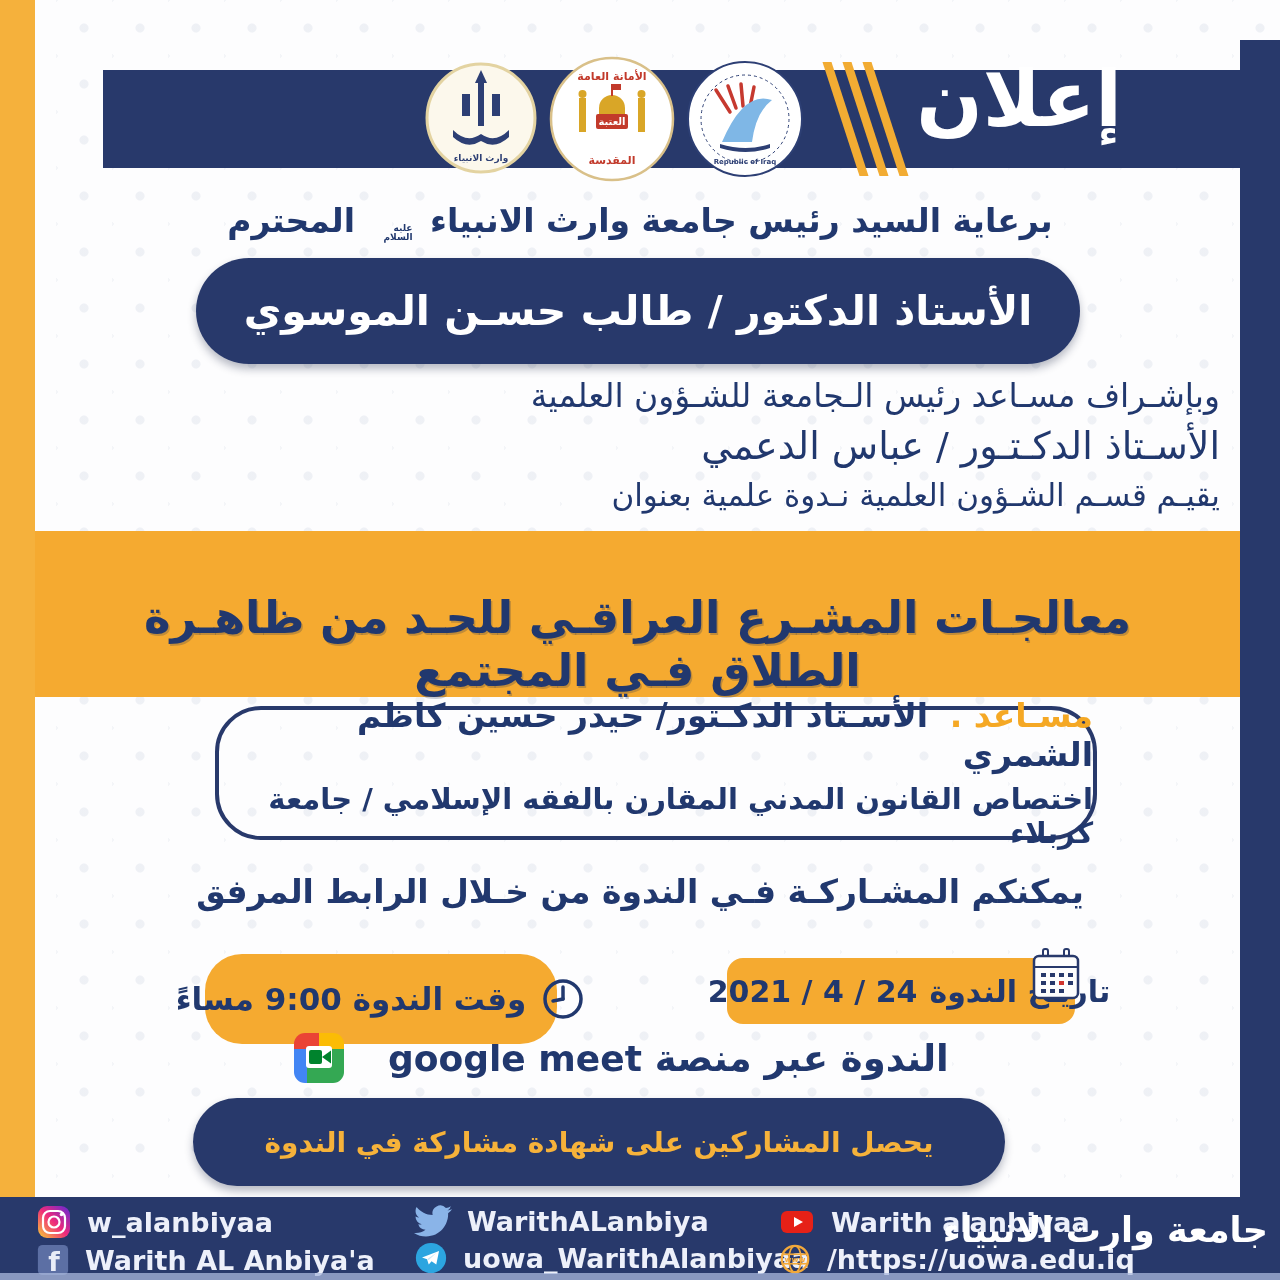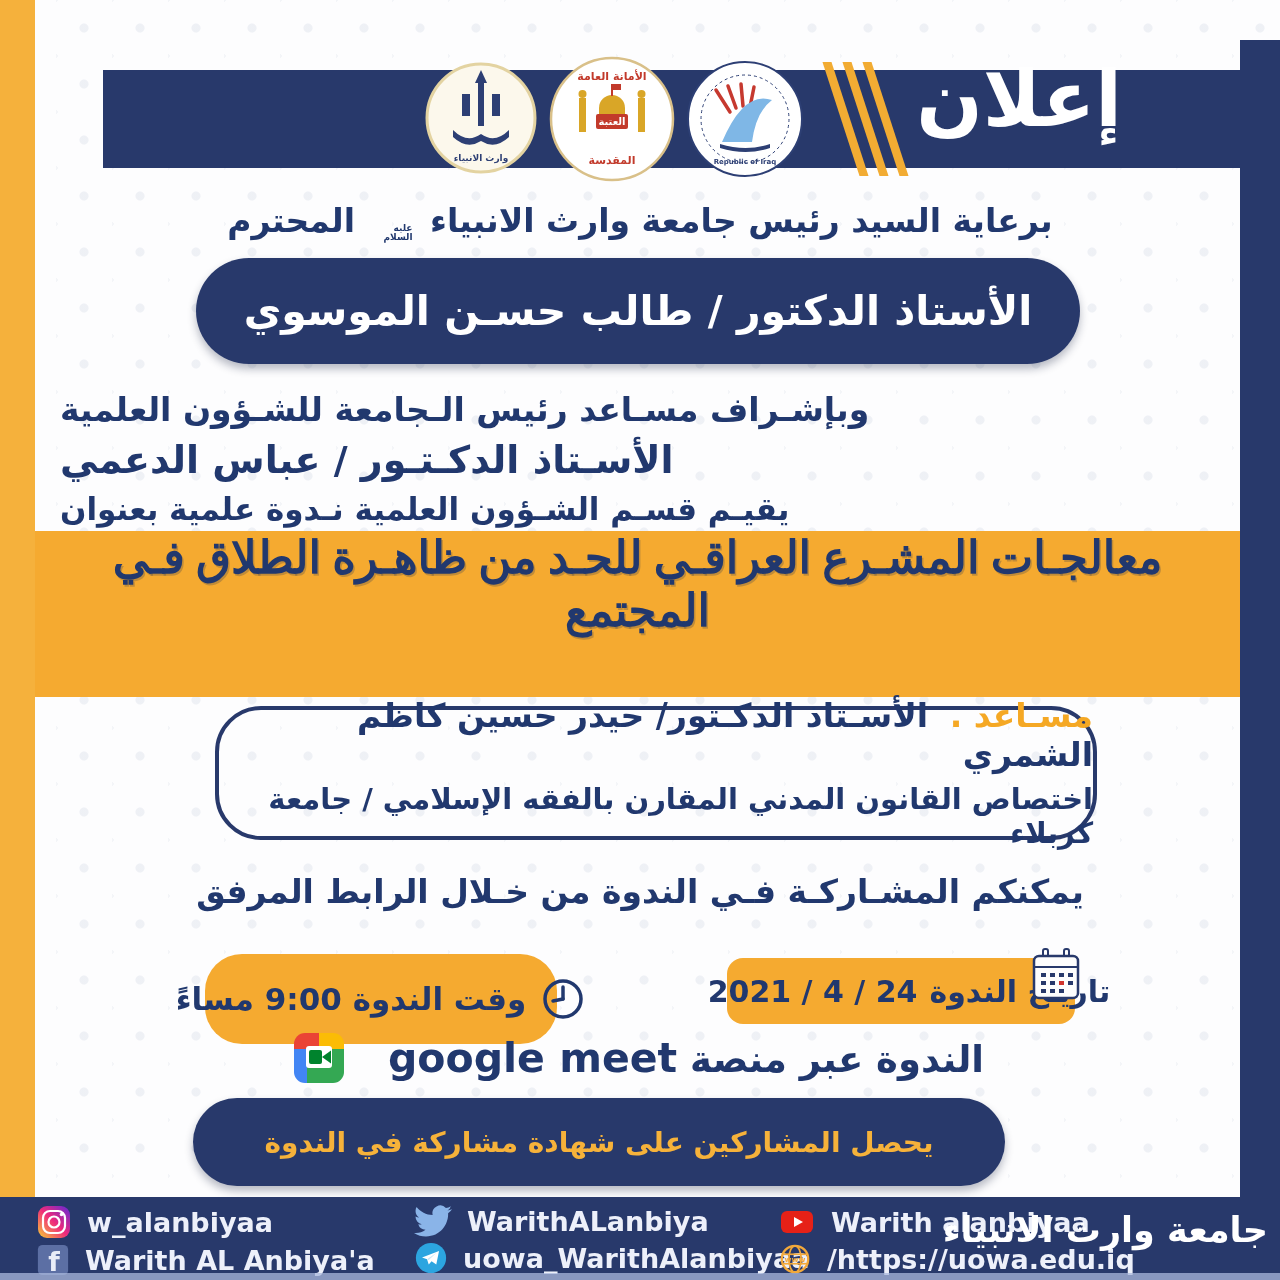--- a/index.html
+++ b/index.html
@@ -20,46 +20,46 @@
   .header-stripes span{display:block;width:9px;height:114px;background:#F2AC33;}
   .page-title{position:absolute;right:118px;top:-16px;color:#FFFFFF;font-size:78px;font-weight:bold;letter-spacing:1px;}
   .logo{position:absolute;border-radius:50%;}
   .patronage-line{position:absolute;left:60px;top:201px;width:1160px;text-align:center;direction:rtl;
     color:#21386E;font-size:33px;font-weight:bold;}
   .honorific{display:inline-block;width:40px;font-size:9px;line-height:1.05;vertical-align:-8px;
     text-align:right;color:#21386E;white-space:normal;margin:0 6px;}
   .president-pill{position:absolute;left:196px;top:258px;width:884px;height:106px;border-radius:53px;
     background:#28396B;box-shadow:0 5px 8px rgba(20,30,60,.30);display:flex;align-items:center;justify-content:center;}
   .president-pill .txt{color:#fff;font-size:41px;font-weight:bold;direction:rtl;}
-  .supervision{position:absolute;left:60px;top:390px;width:1160px;text-align:left;direction:rtl;color:#21386E;font-weight:bold;}
+  .supervision{position:absolute;left:60px;top:376px;width:1160px;text-align:right;direction:rtl;color:#21386E;font-weight:normal;}
   .supervision .l1{font-size:33px;margin-bottom:9px;}
   .supervision .l2{font-size:38px;margin-bottom:9px;}
   .supervision .l3{font-size:31px;}
   .title-band{position:absolute;left:35px;top:531px;width:1205px;height:166px;background:#F5AA30;
-    display:flex;align-items:flex-start;justify-content:center;padding:0 70px;box-sizing:border-box;font-family:Liberation Serif, serif;}
+    display:flex;align-items:flex-end;justify-content:center;padding:0 70px;box-sizing:border-box;}
   .title-band .txt{direction:rtl;text-align:center;color:#21386E;font-size:45px;font-weight:bold;
     text-shadow:1.5px 1.5px 0 rgba(40,50,80,.25);}
   .presenter-box{position:absolute;left:215px;top:706px;width:882px;height:134px;border:4px solid #28396B;
     border-radius:46px;display:flex;flex-direction:column;align-items:center;justify-content:center;gap:8px;box-sizing:border-box;}
   .presenter-box .l1{direction:rtl;font-size:33px;font-weight:bold;color:#21386E;}
   .presenter-box .l1 .intro{color:#F5A824;margin-left:10px;}
   .presenter-box .l2{direction:rtl;font-size:29px;font-weight:bold;color:#21386E;}
   .participation-note{position:absolute;left:60px;top:872px;width:1160px;text-align:center;direction:rtl;
     color:#21386E;font-size:33px;font-weight:bold;}
   .date-badge{position:absolute;left:727px;top:958px;width:348px;height:66px;background:#F5AA30;border-radius:16px;
     direction:rtl;display:flex;align-items:center;justify-content:center;gap:12px;padding-left:16px;box-sizing:border-box;}
   .date-badge .lbl,.date-badge .val{color:#21386E;font-size:30px;font-weight:bold;white-space:nowrap;}
   .date-badge .val{direction:ltr;}
   .cal-wrap{position:absolute;right:-10px;top:-12px;width:58px;height:58px;}
   .time-badge{position:absolute;left:205px;top:954px;width:352px;height:90px;background:#F5AA30;border-radius:37px;
     direction:rtl;display:flex;align-items:center;justify-content:center;gap:14px;}
   .time-badge .txt{color:#21386E;font-size:31px;font-weight:bold;white-space:nowrap;}
   .meet-row{position:absolute;left:290px;top:1028px;width:690px;height:60px;display:flex;align-items:center;gap:36px;}
   .meet-text{direction:rtl;color:#21386E;font-weight:bold;font-size:37px;white-space:nowrap;}
-  .meet-text .en{font-size:41px;margin-left:4px;}
+  .meet-text .en{font-size:36px;margin-left:4px;}
   .cert-pill{position:absolute;left:193px;top:1098px;width:812px;height:88px;background:#28396B;border-radius:44px;
     box-shadow:0 5px 8px rgba(20,30,60,.30);display:flex;align-items:center;justify-content:center;}
   .cert-pill .txt{direction:rtl;color:#F6B23A;font-size:28px;font-weight:bold;}
   .footer{position:absolute;left:0;top:1197px;width:1280px;height:83px;background:#28396B;}
   .footer-bottom-strip{position:absolute;left:0;bottom:0;width:100%;height:7px;background:#A9B8DC;opacity:.75;}
   .f-item{position:absolute;display:flex;align-items:center;gap:15px;color:#EDF0FA;font-weight:bold;font-size:27px;white-space:nowrap;}
   .uni-name{position:absolute;right:12px;top:13px;direction:rtl;color:#FFFFFF;font-size:35px;font-weight:bold;}
   svg{display:block;}
 </style>
 </head>

